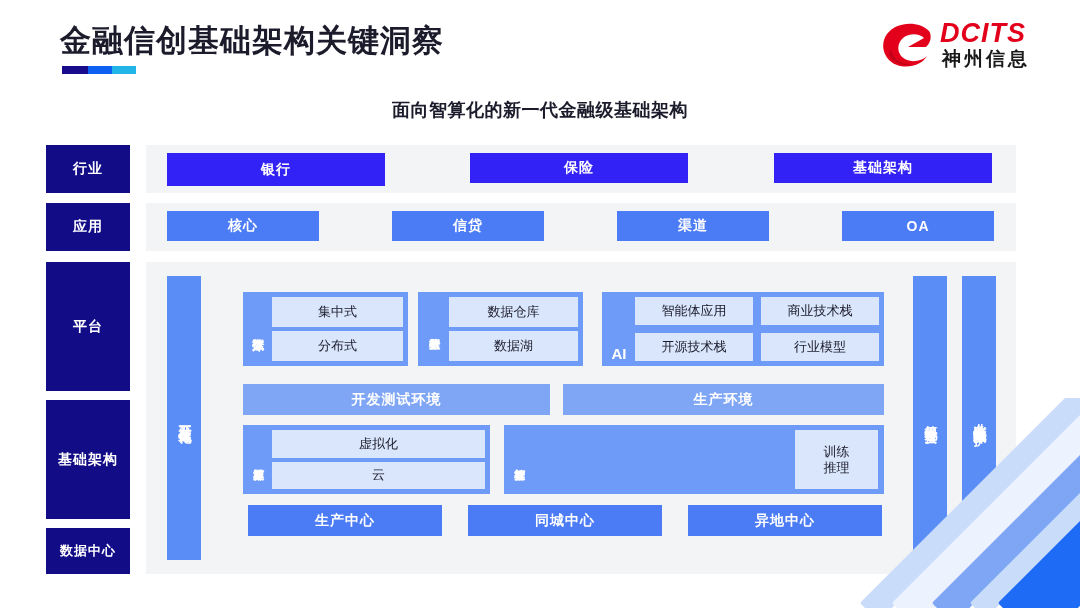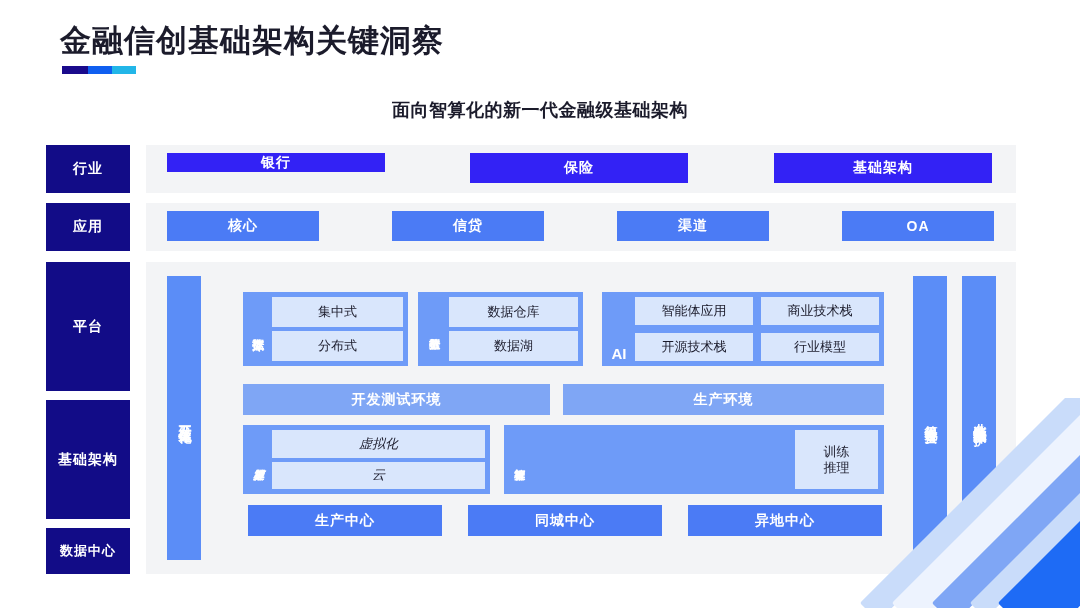--- a/index.html
+++ b/index.html
@@ -54,20 +54,28 @@
 </head>
 <body>
 
 <div class="header">
   <div class="page-title">金融信创基础架构关键洞察</div>
   <div class="accent-bar">
     <span style="width: 26px; background: rgb(26, 10, 140);"></span>
     <span style="width: 24px; background: rgb(15, 95, 240);"></span>
     <span style="width: 24px; background: rgb(34, 182, 232);"></span>
   </div>
+  <div class="logo">
+    <svg class="logo-mark" viewBox="0 0 52 48">
+      <path d="M47 9 C36 -2 14 0 5 12 C-3 23 2 38 15 43 C26 47 40 43 45 34 C40 39 30 41 23 37 C15 33 14 22 21 16 C27 11 37 11 42 16 L26 25 L44 25 C49 21 50 13 47 9 Z" fill="#E2001A"></path>
+      <path d="M9 27 C10 36 19 43 29 42 C20 45 10 40 7 32 Z" fill="#C1001A"></path>
+    </svg>
+    <div class="logo-en">DCITS</div>
+    <div class="logo-cn">神州信息</div>
+  </div>
 </div>
 
 <div class="subtitle">面向智算化的新一代金融级基础架构</div>
 
 <div class="side-label" style="top:145px;height:48px;">
   <span>行业</span>
   </div>
 <div class="side-label" style="top:203px;height:48px;">
   <span>应用</span>
   </div>
@@ -75,21 +83,21 @@
   <span>平台</span>
   </div>
 <div class="side-label" style="top:400px;height:119px;">
   <span>基础架构</span>
   </div>
 <div class="side-label" style="top:528px;height:46px;font-size:13px;">
   <span>数据中心</span>
   </div>
 
 <div class="band" style="left:146px;top:145px;width:870px;height:48px;"></div>
-<div class="pill industry" style="left:167px;top:153px;width:218px;height:19px;">
+<div class="pill industry" style="left:167px;top:153px;width:218px;height:33px;">
   <span>银行</span>
   </div>
 <div class="pill industry" style="left:470px;top:153px;width:218px;height:30px;">
   <span>保险</span>
   </div>
 <div class="pill industry" style="left:774px;top:153px;width:218px;height:30px;">
   <span>基础架构</span>
   </div>
 
 <div class="band" style="left:146px;top:203px;width:870px;height:48px;"></div>
@@ -138,21 +146,21 @@
   </div>
 </div>
 
 <div class="envbar" style="left:243px;top:384px;width:307px;height:31px;">
   <span>开发测试环境</span>
   </div>
 <div class="envbar" style="left:563px;top:384px;width:321px;height:31px;">
   <span>生产环境</span>
   </div>
 
-<div class="group" style="left:243px;top:425px;width:247px;height:69px;font-style:italic;">
+<div class="group" style="left:243px;top:425px;width:247px;height:69px;">
   <div class="group-label" style="font-size:11px;">通算框架</div>
   <div class="group-body">
     <div class="tile">虚拟化</div>
     <div class="tile">云</div>
   </div>
 </div>
 
 <div class="group" style="left:504px;top:425px;width:380px;height:69px;">
   <div class="group-label" style="font-size:11px;">智算框架</div>
   <div class="tile" style="position:absolute;left:291px;top:5px;width:83px;height:59px;flex:none;display:flex;flex-direction:column;">

